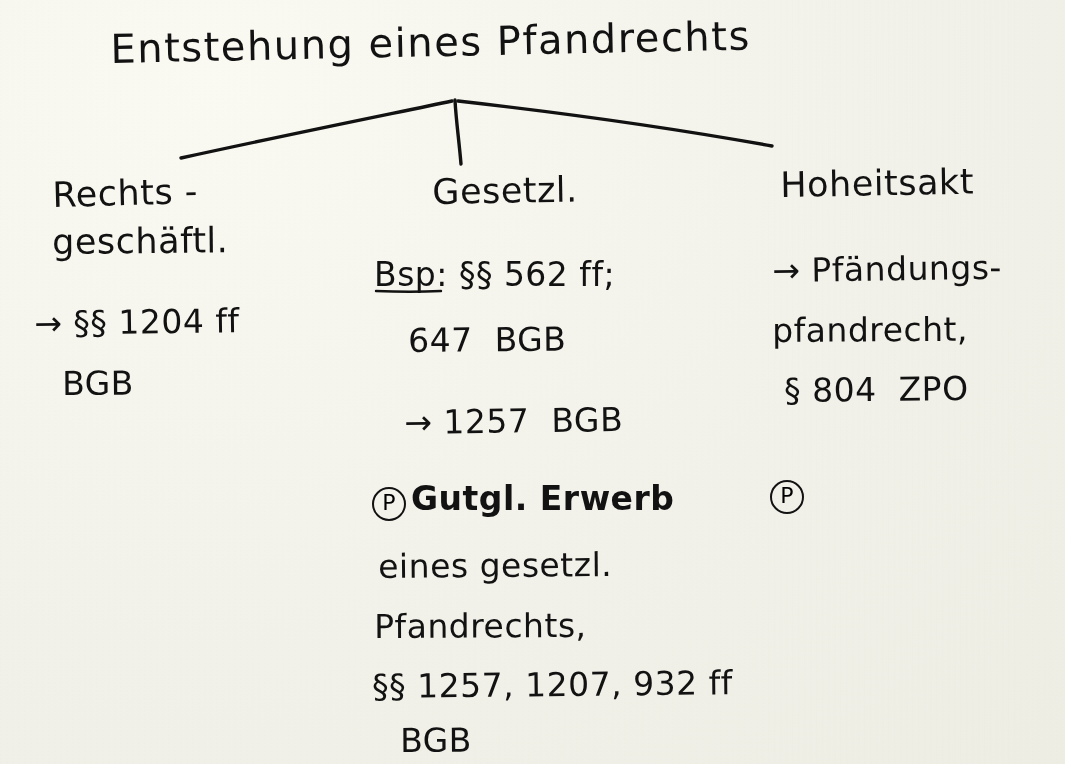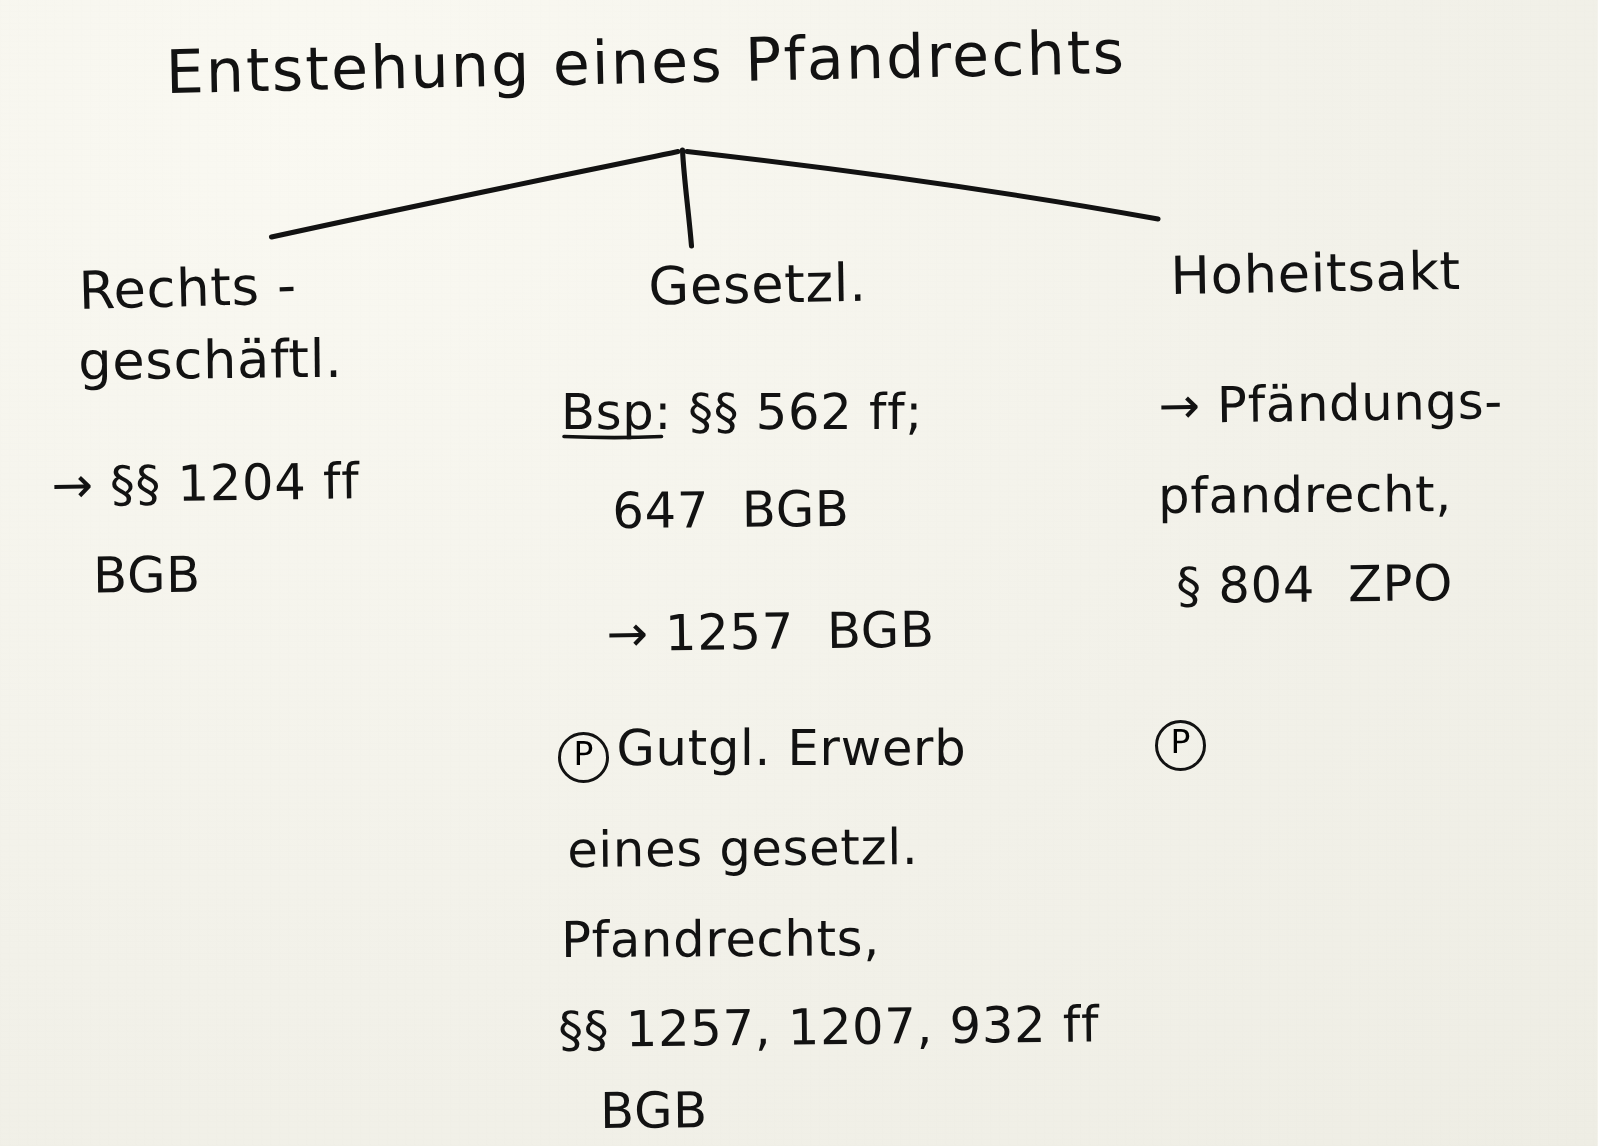--- a/index.html
+++ b/index.html
@@ -95,21 +95,21 @@
   <div class="hand head" style="left:432px; top:172px; transform: rotate(-1deg);">Gesetzl.</div>
 
   <div style="position:absolute; left:374px; top:256px;">
     <span class="hand body" style="position:relative; left:0; top:0;">Bsp: §§ 562 ff;</span>
   </div>
   <div class="hand body" style="left:408px; top:322px; transform: rotate(-0.5deg);">647  BGB</div>
   <div class="hand body" style="left:404px; top:404px; transform: rotate(-0.8deg);">→ 1257  BGB</div>
 
   <div style="position:absolute; left:372px; top:480px;" class="inline-row">
     <span class="circP">P</span>
-    <span class="hand body" style="position:relative;">Gutgl. Erwerb</span>
+    <span class="hand body" style="position:relative;font-weight:bold;">Gutgl. Erwerb</span>
   </div>
   <div class="hand body" style="left:378px; top:548px; transform: rotate(-0.5deg);">eines gesetzl.</div>
   <div class="hand body" style="left:374px; top:608px; transform: rotate(-0.3deg);">Pfandrechts,</div>
   <div class="hand body" style="left:372px; top:668px; transform: rotate(-0.6deg);">§§ 1257, 1207, 932 ff</div>
   <div class="hand body" style="left:400px; top:722px; transform: rotate(-0.4deg);">BGB</div>
 
   <svg class="lines">
     <path d="M376 291 C 400 292, 420 292, 441 291" fill="none" stroke="#121212" stroke-width="2.4" stroke-linecap="round"></path>
   </svg>
 

